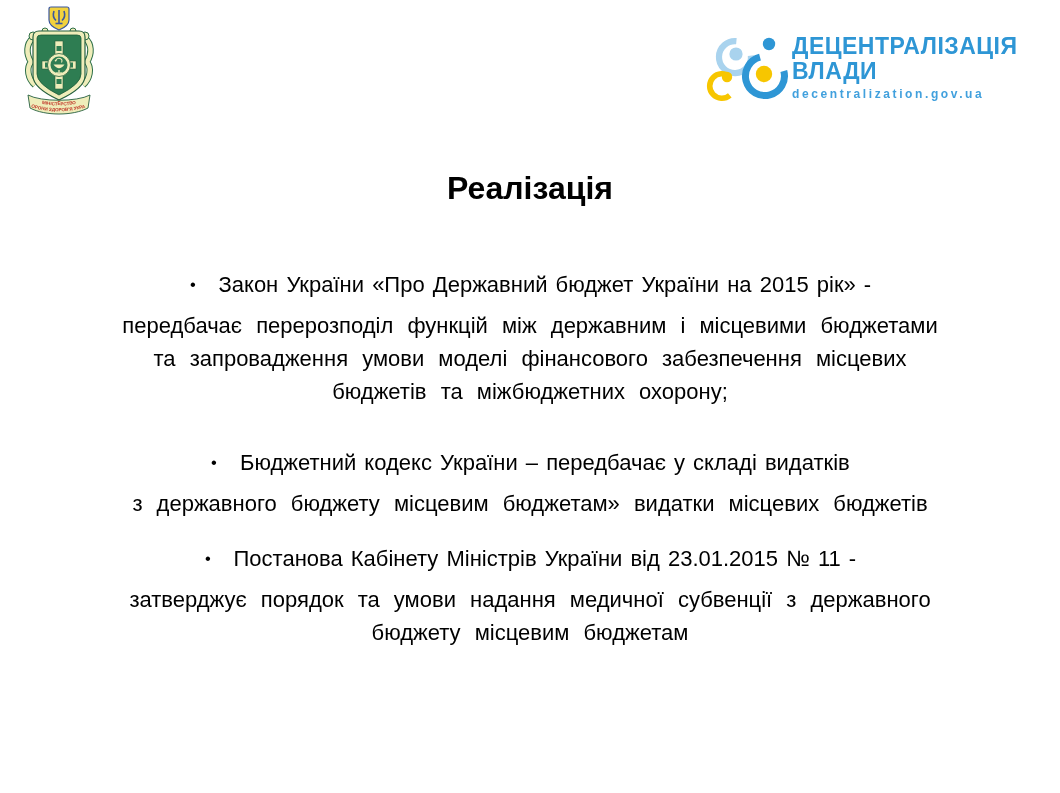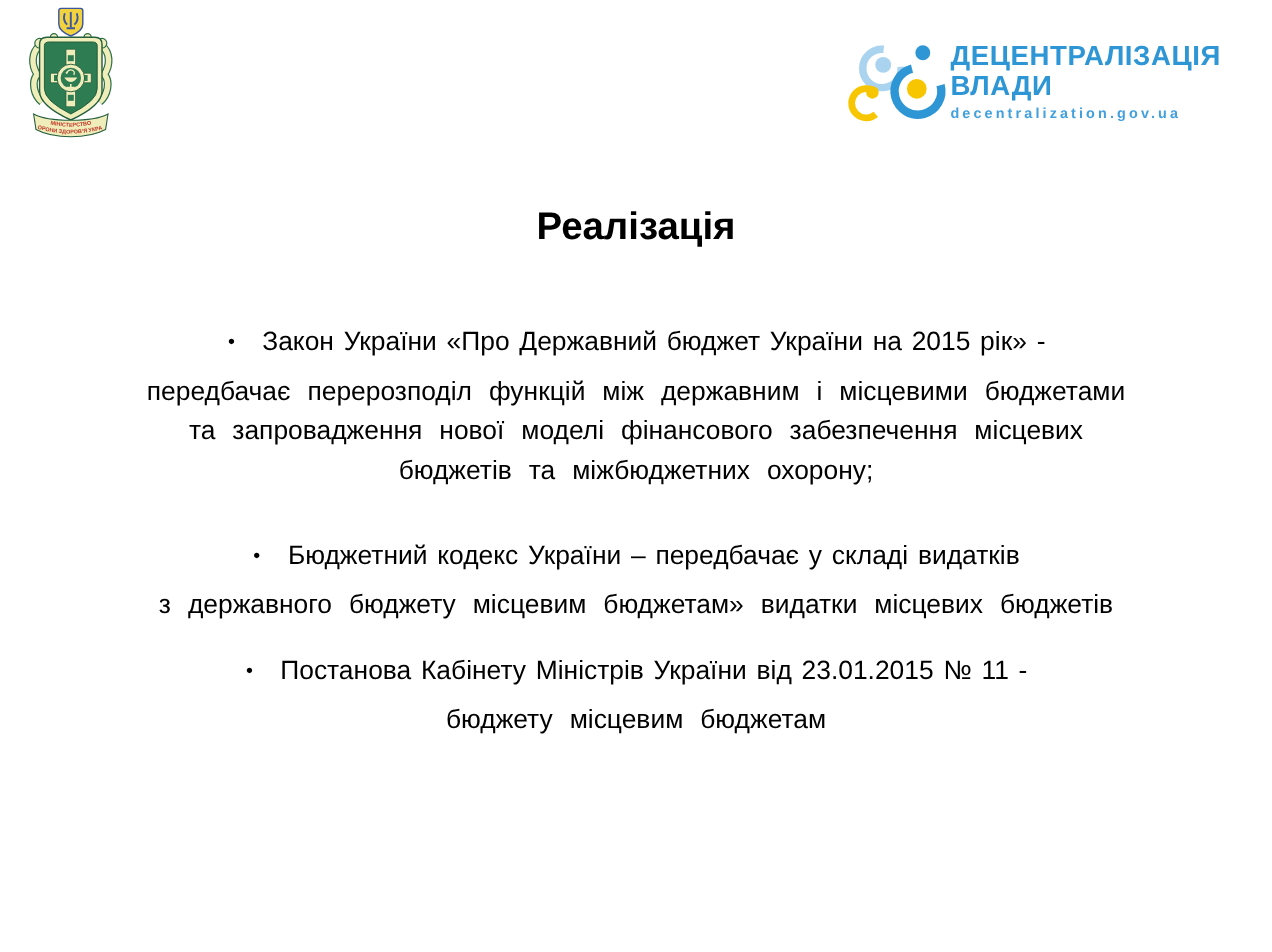--- a/index.html
+++ b/index.html
@@ -155,32 +155,33 @@
 
   <div class="slide-title">Реалізація</div>
 
   <div class="content">
 
     <div class="para para-1">
       <div class="head-line">
         <span class="bullet">•</span><span>Закон України </span><b>«Про Державний бюджет України на 2015 рік»</b><span> -</span>
       </div>
       <div class="body-line">передбачає перерозподіл функцій між державним і місцевими бюджетами</div>
-      <div class="body-line">та запровадження нової моделі фінансового забезпечення місцевих</div>
+      <div class="body-line">та запровадження умови моделі фінансового забезпечення місцевих</div>
       <div class="body-line">бюджетів та міжбюджетних охорону;</div>
     </div>
 
     <div class="para para-2">
       <div class="head-line">
         <span class="bullet">•</span><span></span><b>Бюджетний кодекс України</b><span> – передбачає у складі видатків</span>
       </div>
       <div class="body-line">з державного бюджету місцевим бюджетам» видатки місцевих бюджетів</div>
     </div>
 
     <div class="para para-3">
       <div class="head-line">
         <span class="bullet">•</span><span></span><b>Постанова Кабінету Міністрів України від 23.01.2015 № 11</b><span> -</span>
       </div>
+      <div class="body-line">затверджує порядок та умови надання медичної субвенції з державного</div>
       <div class="body-line">бюджету місцевим бюджетам</div>
     </div>
 
   </div>
 </div>
 
 </body></html>

